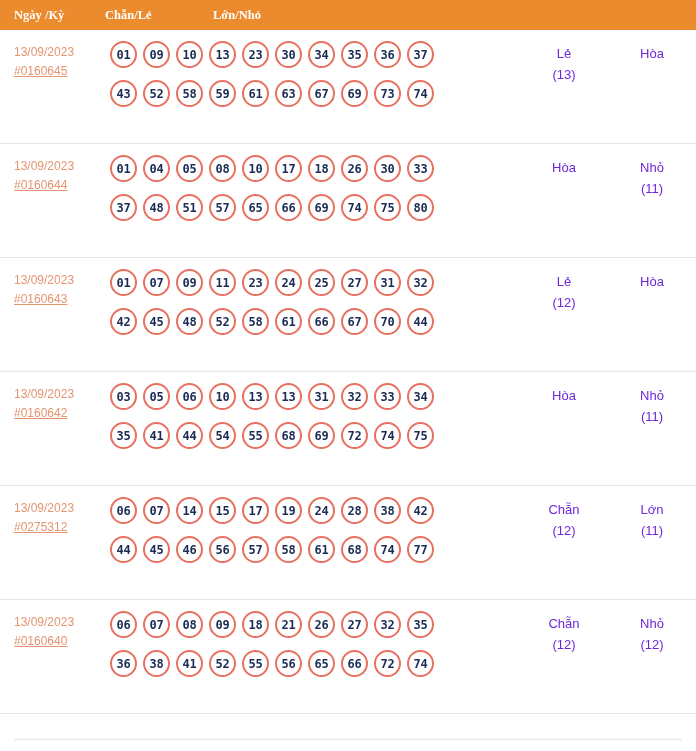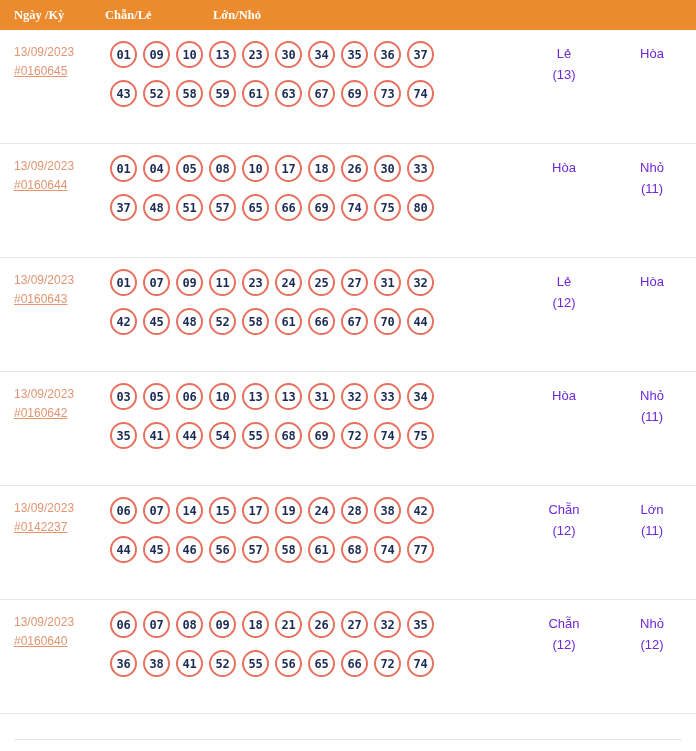--- a/index.html
+++ b/index.html
@@ -252,21 +252,21 @@
         </div>
         <div class="cell-oddeven">
           <span class="cell-val">Hòa</span>
         </div>
         <div class="cell-bigsml">
           <span class="cell-val">Nhỏ</span>
           <span class="cell-count">(11)</span>
         </div>
       </div>
       <div class="row">
-        <div class="cell-date"><span>13/09/2023</span><span class="d-id">#0142237</span></div>
+        <div class="cell-date"><span>13/09/2023</span><span class="d-id">#0275312</span></div>
         <div class="cell-result">
           <div class="ball-line">
             <div class="ball">06</div>
             <div class="ball">07</div>
             <div class="ball">14</div>
             <div class="ball">15</div>
             <div class="ball">17</div>
             <div class="ball">19</div>
             <div class="ball">24</div>
             <div class="ball">28</div>

